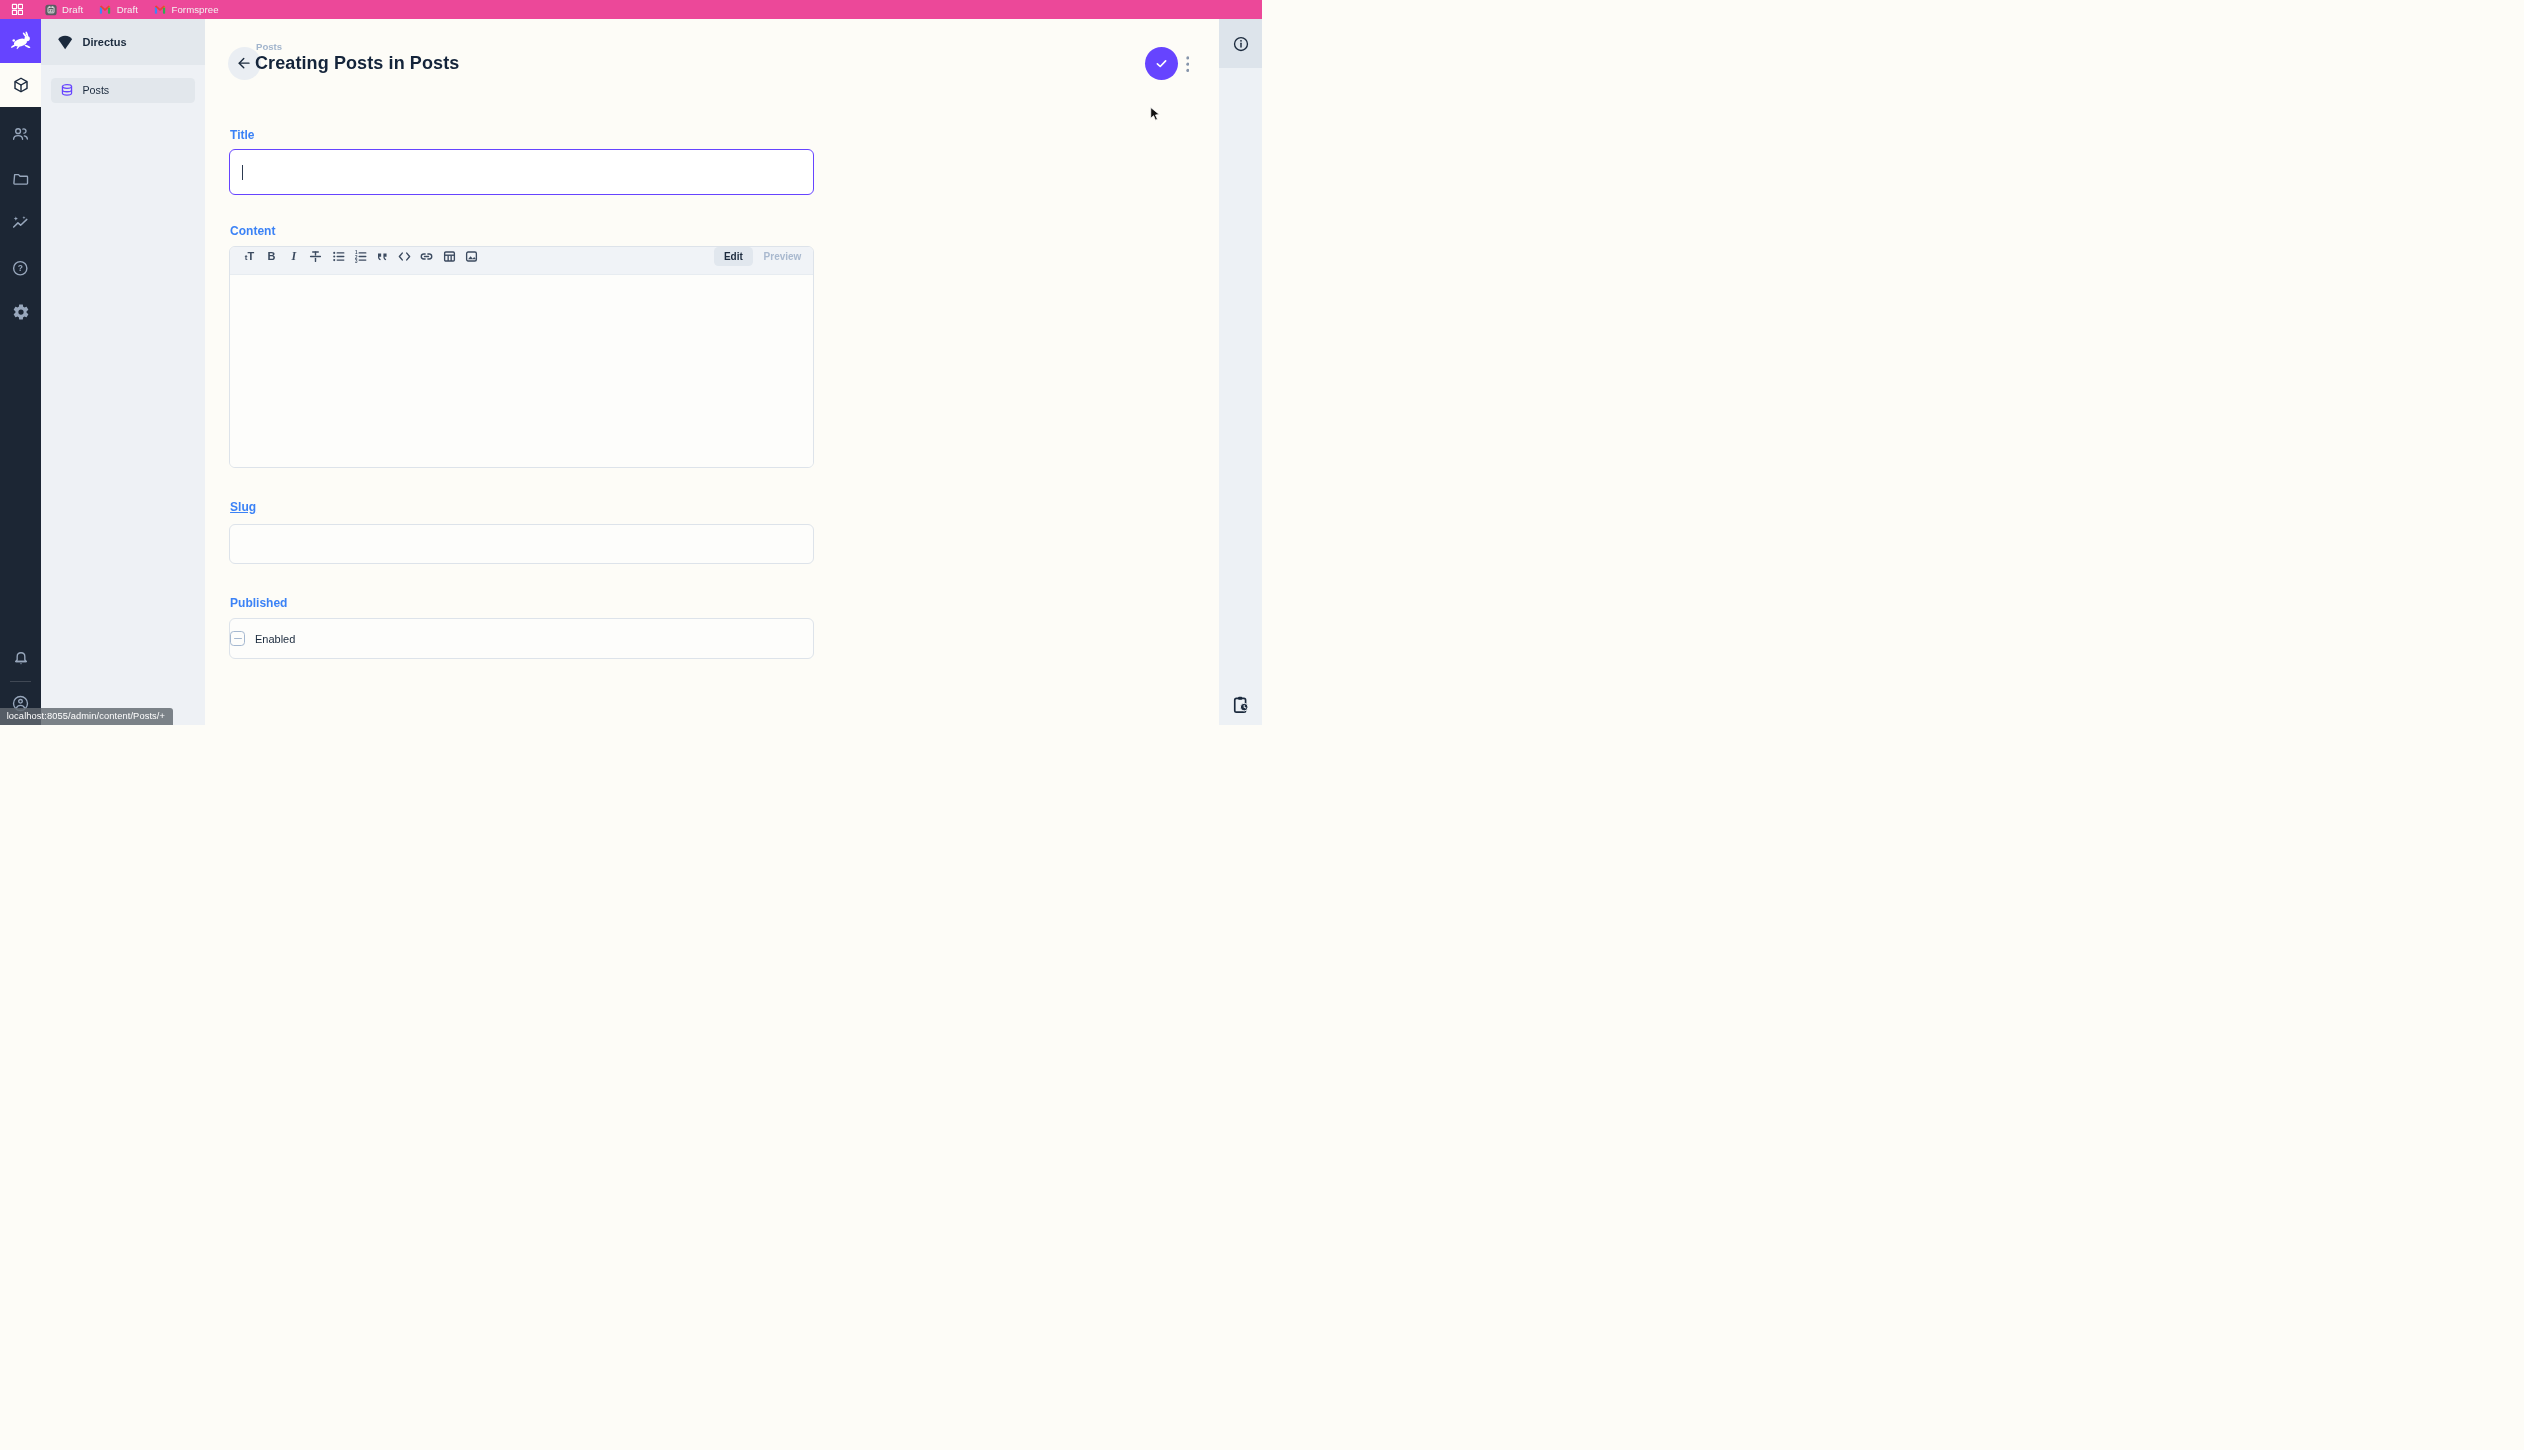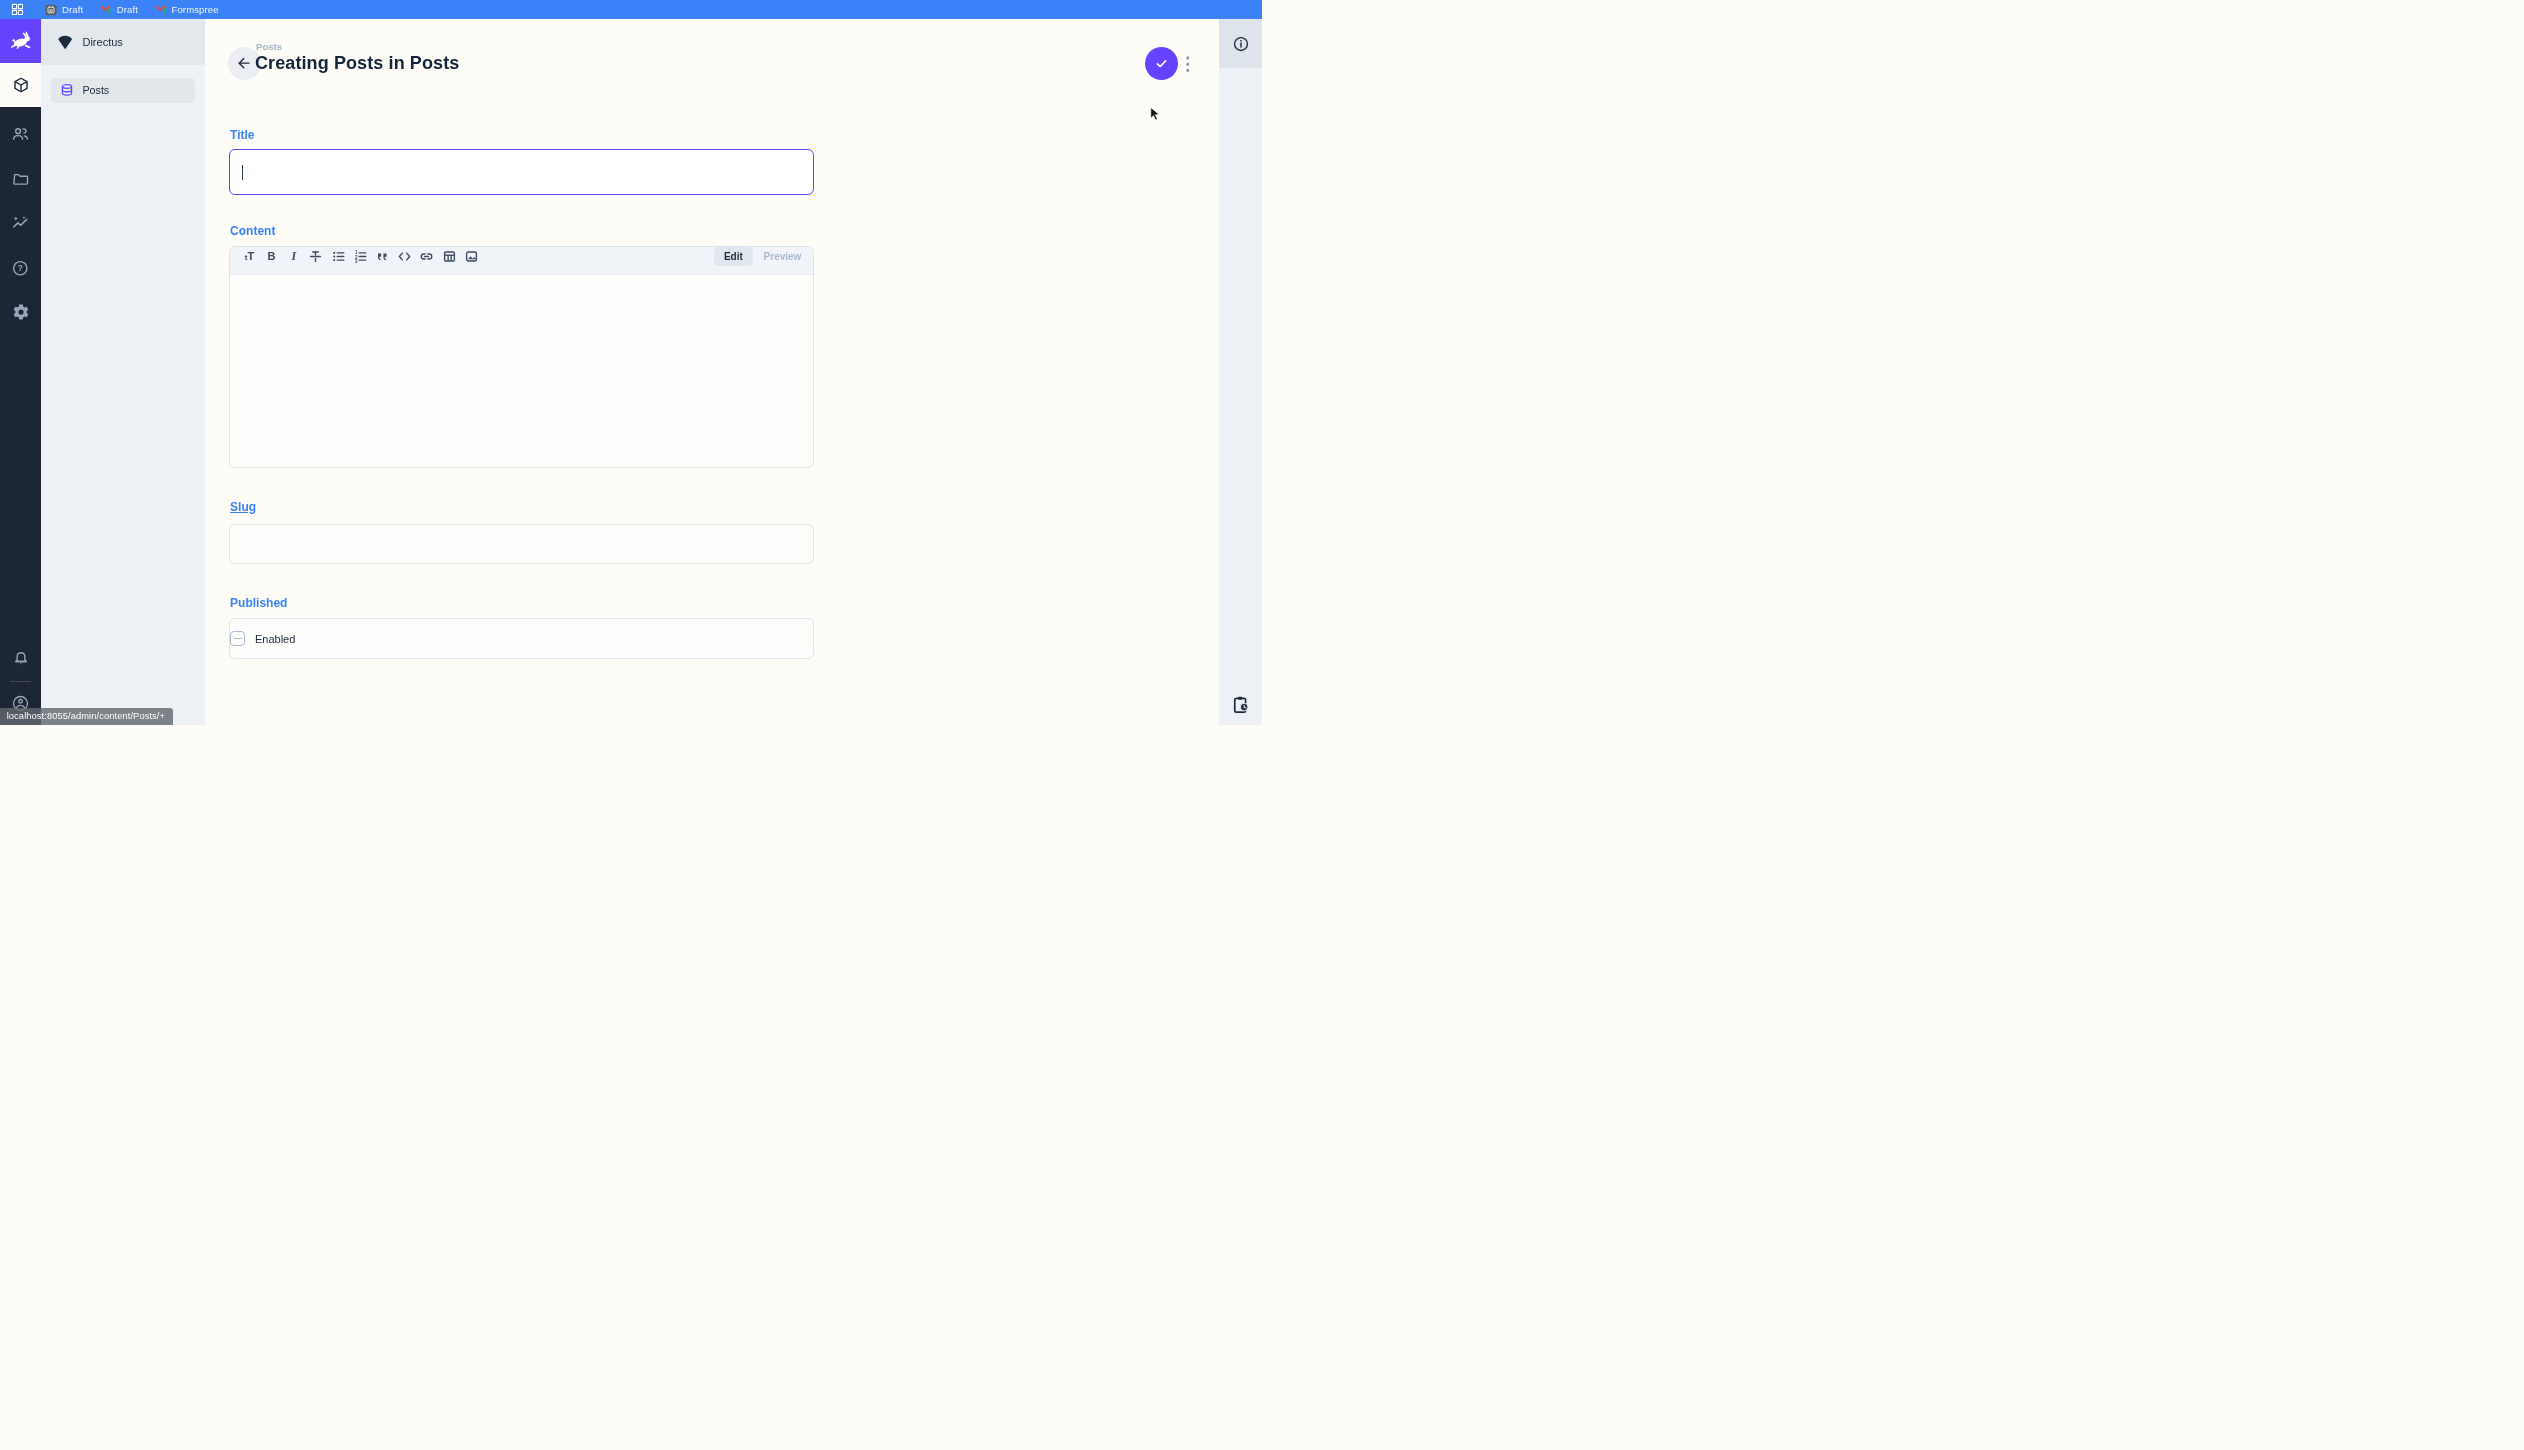--- a/index.html
+++ b/index.html
@@ -1,20 +1,20 @@
 <!DOCTYPE html>
 <html style="font-size:12px"><head>
 <meta charset="utf-8">
 <style>
   * { margin:0; padding:0; box-sizing:border-box; }
   html,body { width:1262px; height:725px; overflow:hidden; }
   body { font-family:"Liberation Sans", sans-serif; background:#fdfcf7; position:relative; }
 
   
-  .topbar { position:absolute; left:0; top:0; width:1262px; height:19px; background:#3b82f6;
+  .topbar { position:absolute; left:0; top:0; width:1262px; height:19px; background:#ec4899;
             display:flex; align-items:center; padding-left:10.4px; z-index:30; }
   .topbar .grid-btn { width:13.3px; height:13.3px; display:flex; align-items:center; justify-content:center; margin-right:21px; cursor:pointer; }
   .tab { display:flex; align-items:center; gap:5.2px; margin-right:16.3px; cursor:pointer; }
   .tab-label { color:#f2f2f2; font-size:9.6px; font-weight:500; letter-spacing:0.1px; }
   .favicon { width:12px; height:12px; display:flex; align-items:center; justify-content:center; }
 
   
   .app { position:absolute; top:19px; left:0; width:1262px; height:706px; display:flex; }
 
   
@@ -22,21 +22,21 @@
   .module-item { width:41px; height:44px; display:flex; align-items:center; justify-content:center; cursor:pointer; }
   .module-logo { background:#6644ff; }
   .module-active { background:#fdfcf7; }
   .mb-abs { position:absolute; left:0; }
   .mod-divider { position:absolute; left:9.6px; right:9.6px; bottom:43px; height:0.7px; background:rgba(255,255,255,.16); }
   .mb-bottom { position:absolute; left:0; width:41px; height:22px; display:flex; align-items:center; justify-content:center; cursor:pointer; }
 
   
   .navbar { width:164px; flex:0 0 164px; background:#eef1f5; position:relative; }
   .nav-header { height:46px; background:#e3e8ed; display:flex; align-items:center; gap:9.6px; padding-left:15.6px; }
-  .nav-project-name { font-size:11px; font-weight:400; color:#1b2a3d; }
+  .nav-project-name { font-size:11px; font-weight:700; color:#1b2a3d; }
   .nav-item { margin:12.6px 10.4px 0 10.4px; height:25px; border-radius:4.4px; display:flex; align-items:center; gap:8.1px;
               padding-left:9px; cursor:pointer; }
   .nav-item.active { background:#e2e7ec; }
   .nav-item-label { font-size:10.7px; font-weight:500; color:#1b2a3d; }
 
   
   .main { flex:1 1 auto; position:relative; background:#fdfcf7; }
 
   .back-btn { position:absolute; left:23px; top:28px; width:33px; height:33px; border-radius:50%;
               background:#eaeef3; display:flex; align-items:center; justify-content:center; cursor:pointer; }

